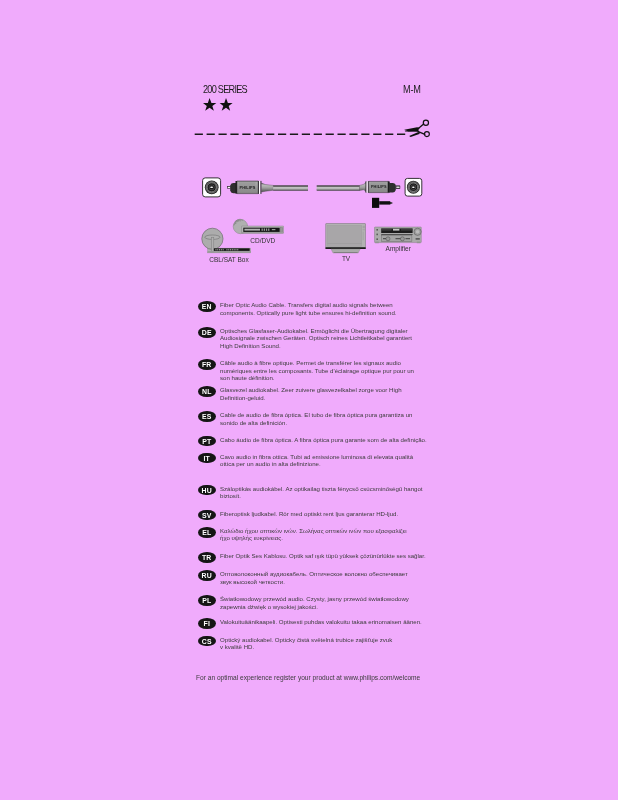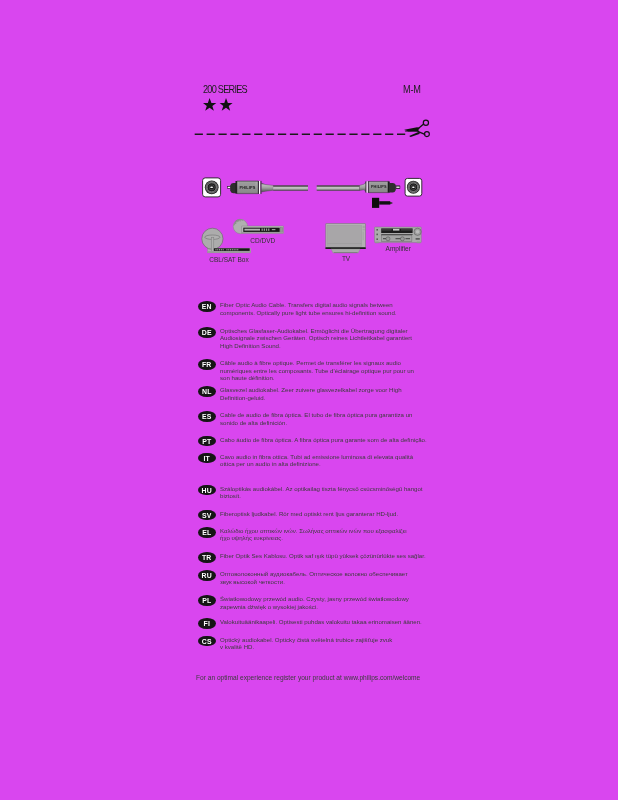--- a/index.html
+++ b/index.html
@@ -1,18 +1,18 @@
 <!DOCTYPE html>
 <html><head>
 <meta charset="utf-8">
 <style>
   html,body{margin:0;padding:0;background:#fff;}
   body{width:618px;height:800px;font-family:"Liberation Sans",sans-serif;-webkit-font-smoothing:antialiased;}
 
-  .page{position:relative;width:618px;height:800px;overflow:hidden;background:#d946ef;filter:grayscale(0);}
+  .page{position:relative;width:618px;height:800px;overflow:hidden;background:#f0abfc;filter:grayscale(0);}
   .hdr-series{position:absolute;left:202.8px;top:83.8px;font-size:10.3px;letter-spacing:-0.85px;color:#1c1c1c;transform:scaleX(0.89);transform-origin:left top;}
   .hdr-mm{position:absolute;left:403px;top:83.8px;font-size:10.3px;letter-spacing:-0.28px;color:#1c1c1c;transform:scaleX(0.89);transform-origin:left top;}
   .stars{position:absolute;left:202.8px;top:97px;}
   .cutrow{position:absolute;left:192px;top:112px;width:248px;height:30px;}
   .langs{position:absolute;left:198px;top:301px;width:240px;}
   .lang{position:relative;}
   .badge{position:absolute;left:0;top:0;width:17.5px;height:10.8px;border-radius:50%;background:#151515;color:#fff;font-size:6.9px;font-weight:bold;text-align:center;line-height:12.4px;letter-spacing:.2px;}
   .ltext{margin-left:22px;font-size:6.1px;line-height:7.5px;color:#3c3c3c;white-space:nowrap;}
   .footer{position:absolute;left:196px;top:673.6px;font-size:6.6px;color:#3c3c3c;white-space:nowrap;}
   .diagram{position:absolute;left:190px;top:160px;}

